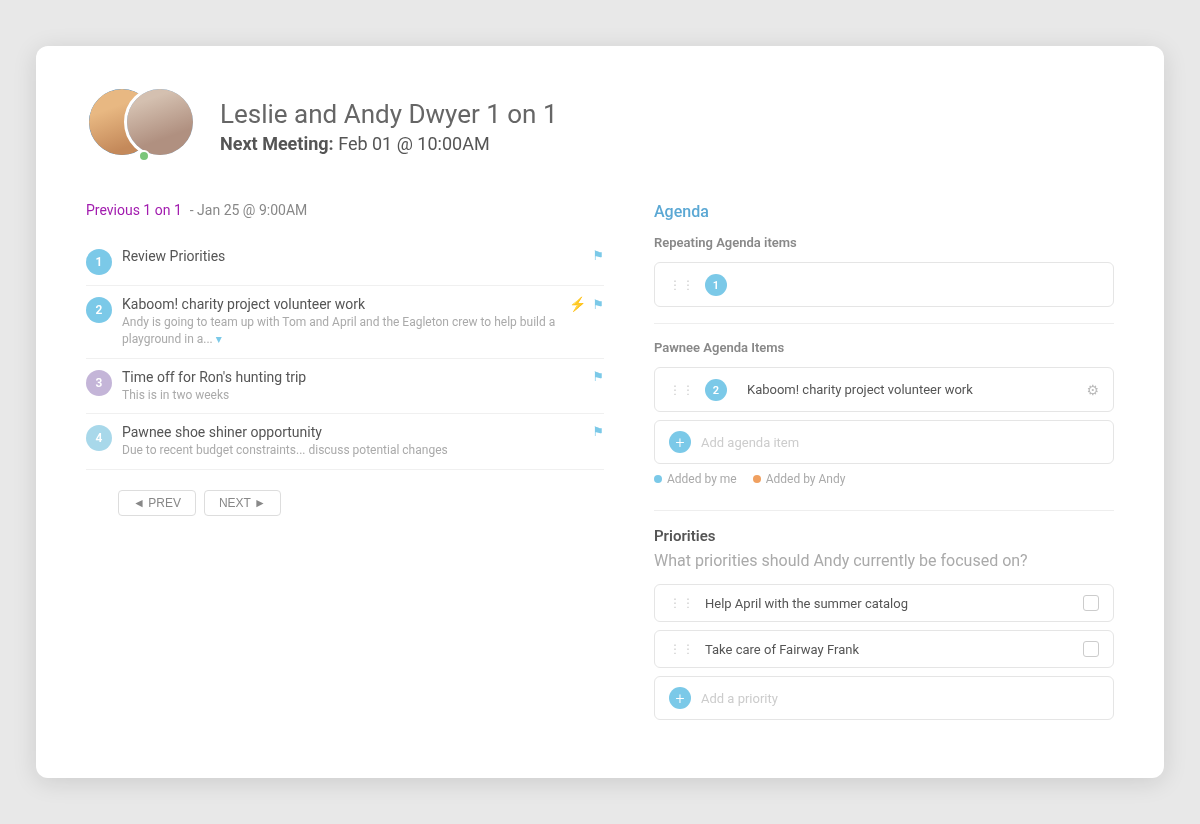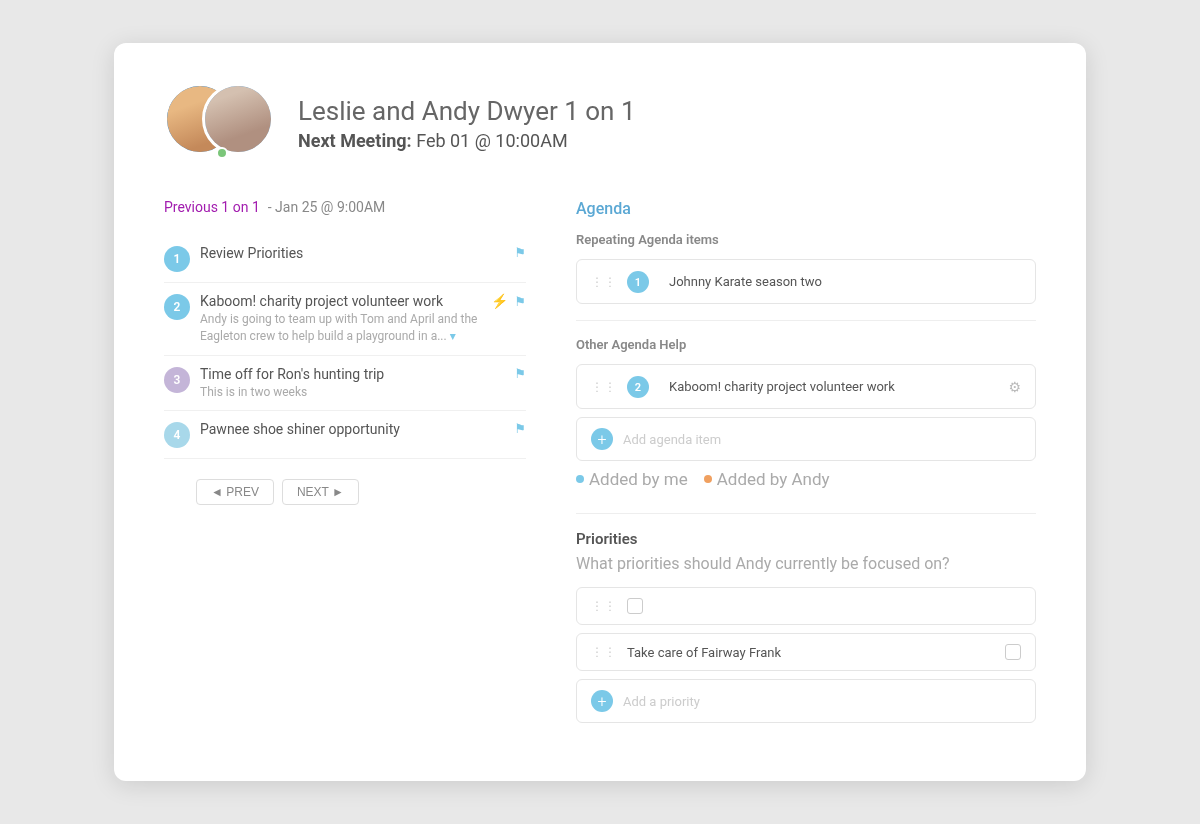--- a/index.html
+++ b/index.html
@@ -9,21 +9,21 @@
       display: flex;
       justify-content: center;
       align-items: center;
       min-height: 100vh;
       padding: 20px;
     }
     .card {
       background: #fff;
       border-radius: 12px;
       box-shadow: 0 4px 24px rgba(0,0,0,0.12);
-      width: 972px;
+      width: 1128px;
       padding: 40px 50px 50px;
     }
 
     
     .header {
       display: flex;
       align-items: center;
       margin-bottom: 36px;
     }
     .avatars {
@@ -268,21 +268,21 @@
     .legend {
       display: flex;
       gap: 16px;
       margin-bottom: 24px;
       margin-top: 4px;
     }
     .legend-item {
       display: flex;
       align-items: center;
       gap: 5px;
-      font-size: 17px;
+      font-size: 12px;
       color: #aaa;
     }
     .legend-dot {
       width: 8px;
       height: 8px;
       border-radius: 50%;
     }
     .dot-blue { background: #7bc9e8; }
     .dot-orange { background: #f0a060; }
     .divider {
@@ -400,20 +400,21 @@
         </div>
         <div class="item-actions">
           <span class="flag-icon blue">⚑</span>
         </div>
       </div>
 
       <div class="agenda-item">
         <div class="item-number num-light">4</div>
         <div class="item-content">
           <div class="item-title">Pawnee shoe shiner opportunity</div>
+          <div class="item-desc">Due to recent budget constraints... discuss potential changes</div>
         </div>
         <div class="item-actions">
           <span class="flag-icon blue">⚑</span>
         </div>
       </div>
 
       <div class="nav-buttons">
         <button class="nav-btn">◄ PREV</button>
         <button class="nav-btn">NEXT ►</button>
       </div>
@@ -421,26 +422,25 @@
 
     <div class="right-panel">
 
       <div class="section-title">Agenda</div>
 
       <div class="section-subtitle">Repeating Agenda items</div>
 
       <div class="agenda-box">
         <span class="drag-handle">⋮⋮</span>
         <div class="item-number num-blue" style="width:22px;height:22px;font-size:11px;">1</div>
-        <span class="agenda-box-text">Johnny Karate season two</span>
       </div>
 
       <hr class="divider">
 
-      <div class="section-subtitle">Other Agenda Help</div>
+      <div class="section-subtitle">Pawnee Agenda Items</div>
 
       <div class="agenda-box">
         <span class="drag-handle">⋮⋮</span>
         <div class="item-number num-blue" style="width:22px;height:22px;font-size:11px;">2</div>
         <span class="agenda-box-text">Kaboom! charity project volunteer work</span>
         <span class="gear-icon">⚙</span>
       </div>
 
       <div class="add-item-box">
         <div class="add-icon">+</div>
@@ -458,20 +458,21 @@
         </div>
       </div>
 
       <hr class="divider">
 
       <div class="section-subtitle" style="color:#555;font-size:15px;font-weight:600;margin-bottom:6px;">Priorities</div>
       <div class="priorities-question">What priorities should Andy currently be focused on?</div>
 
       <div class="priority-item">
         <span class="drag-handle">⋮⋮</span>
+        <span class="priority-text">Help April with the summer catalog</span>
         <div class="checkbox"></div>
       </div>
 
       <div class="priority-item">
         <span class="drag-handle">⋮⋮</span>
         <span class="priority-text">Take care of Fairway Frank</span>
         <div class="checkbox"></div>
       </div>
 
       <div class="add-item-box">

